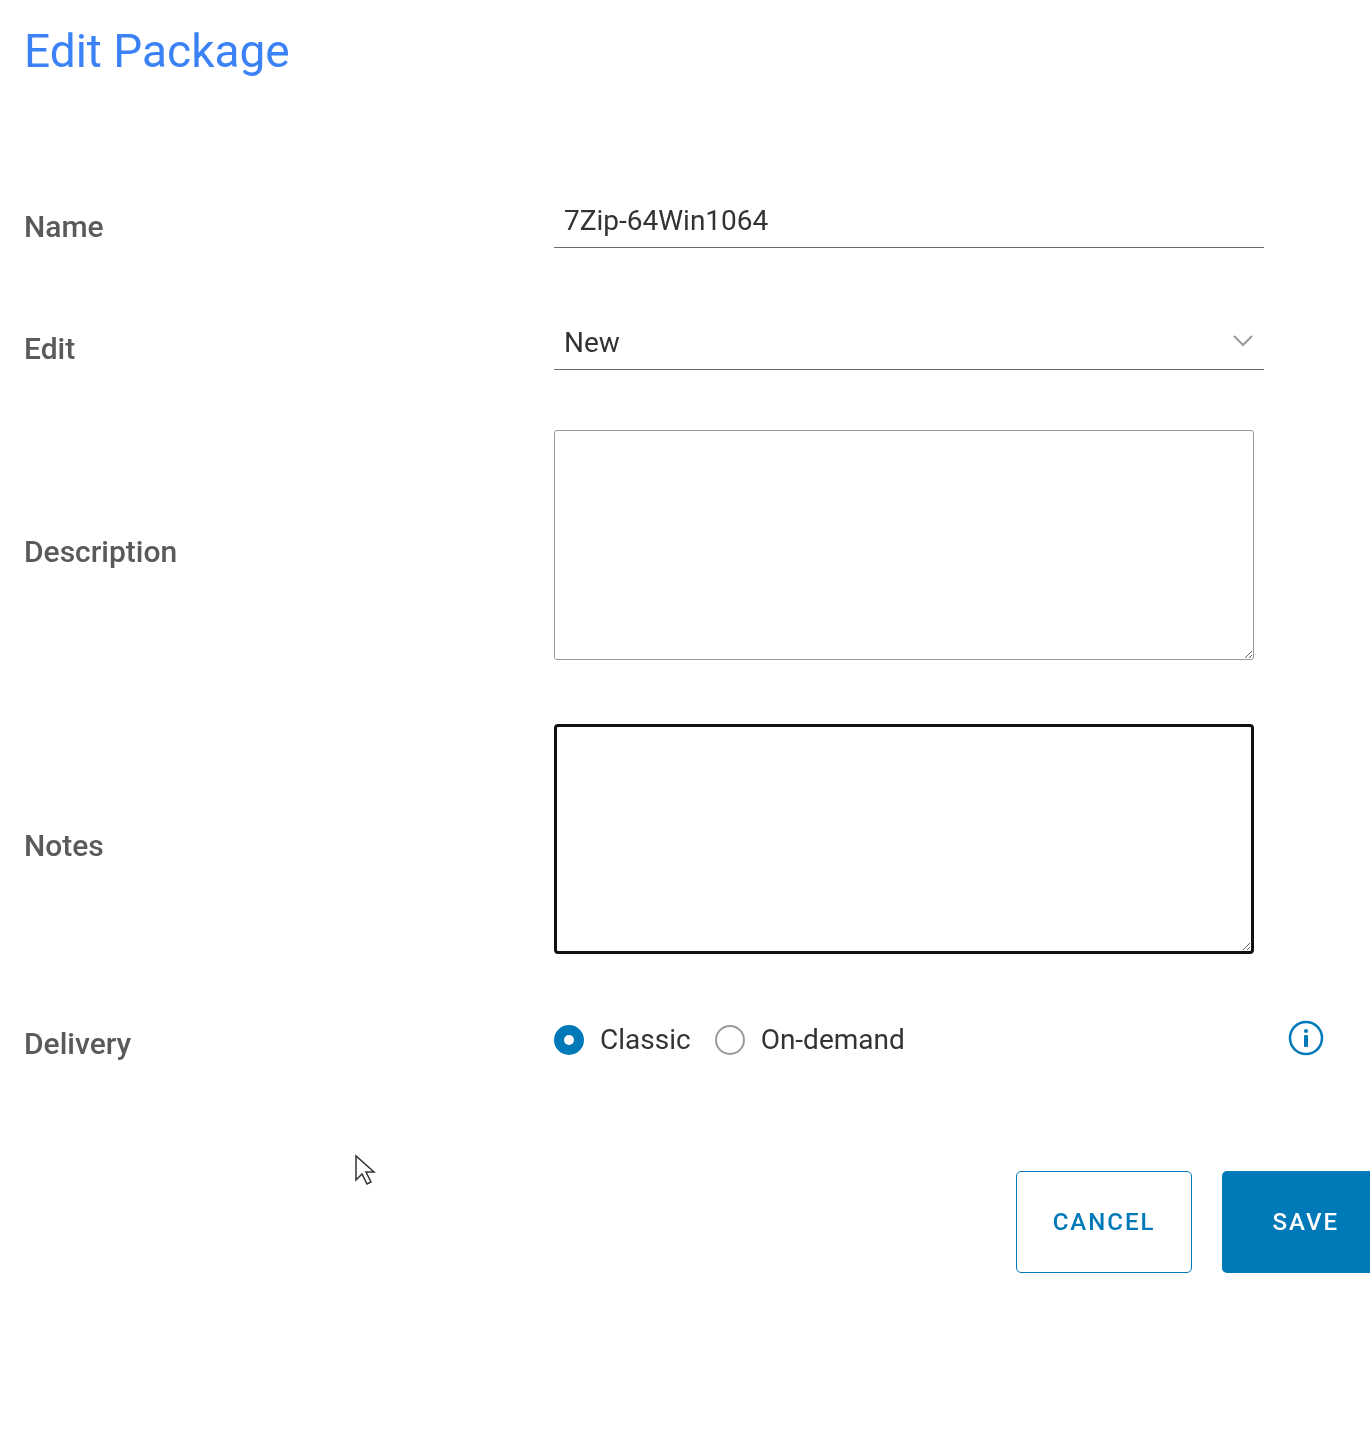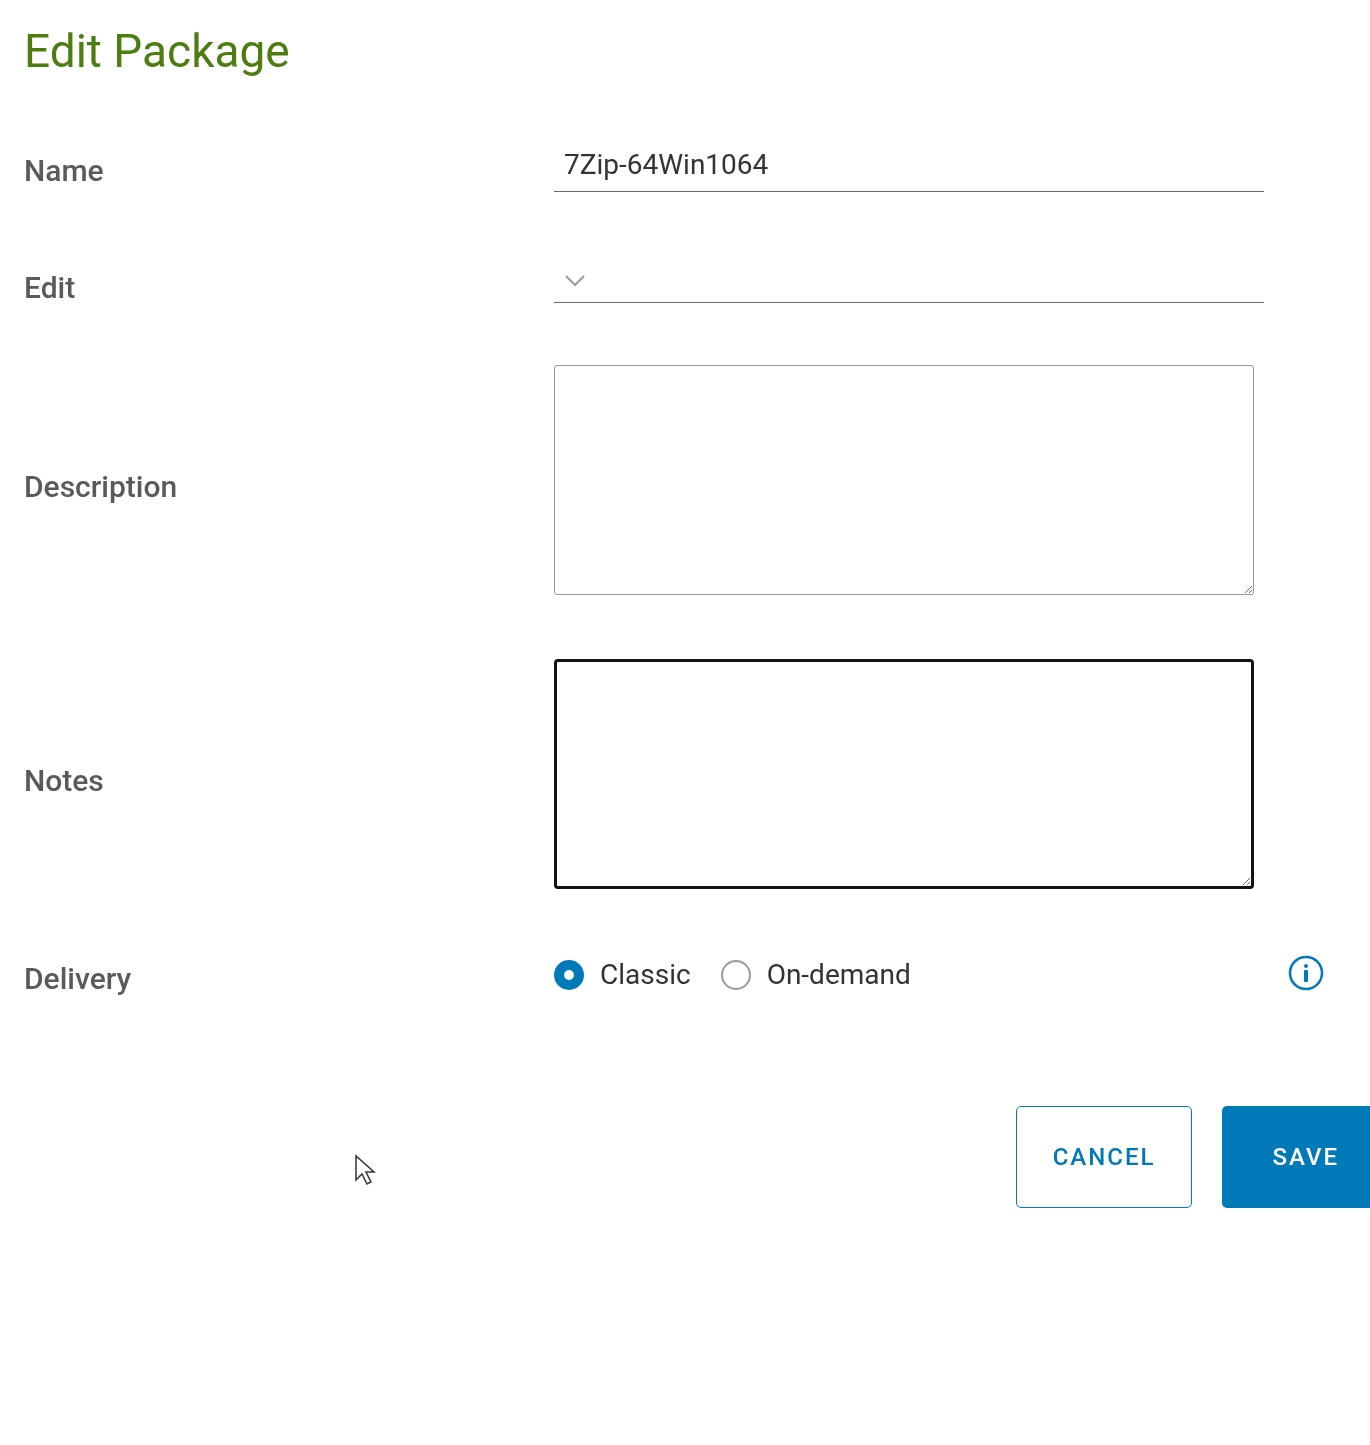--- a/index.html
+++ b/index.html
@@ -10,22 +10,22 @@
     body {
       font-family: -apple-system, BlinkMacSystemFont, "Segoe UI", Roboto, "Helvetica Neue", Arial, sans-serif;
       background: #ffffff;
       padding: 24px;
       width: 1370px;
       color: #3b3b3b;
     }
     .page-title {
       font-size: 46px;
       font-weight: 400;
-      color: #4d7c0f;
-      margin-bottom: 62px;
+      color: #3b82f6;
+      margin-bottom: 118px;
     }
     .form-row {
       display: flex;
       align-items: center;
       margin-bottom: 70px;
     }
     .form-row.stage-row {
       margin-bottom: 60px;
     }
     .form-row.desc-row {
@@ -81,21 +81,21 @@
       font-family: inherit;
       resize: both;
     }
     .textarea.focused {
       border: 3px solid #111111;
       border-radius: 4px;
     }
     .radio-row {
       display: flex;
       align-items: center;
-      gap: 30px;
+      gap: 24px;
       width: 770px;
     }
     .radio-item {
       display: flex;
       align-items: center;
       gap: 16px;
       cursor: pointer;
     }
     .radio-circle {
       width: 30px;
@@ -172,20 +172,21 @@
     <div class="label-col">Name</div>
     <div class="input-col">
       <input type="text" class="text-input" value="7Zip-64Win1064" style="">
     </div>
   </div>
 
   <div class="form-row stage-row">
     <div class="label-col">Edit</div>
     <div class="input-col">
       <div class="select-wrap">
+        <span class="select-value">New</span>
         <span class="chevron">
           <svg width="22" height="14" viewBox="0 0 22 14" fill="none">
             <path d="M2 2 L11 11 L20 2" stroke="currentColor" stroke-width="2" fill="none"></path>
           </svg>
         </span>
       </div>
     </div>
   </div>
 
   <div class="form-row desc-row">

